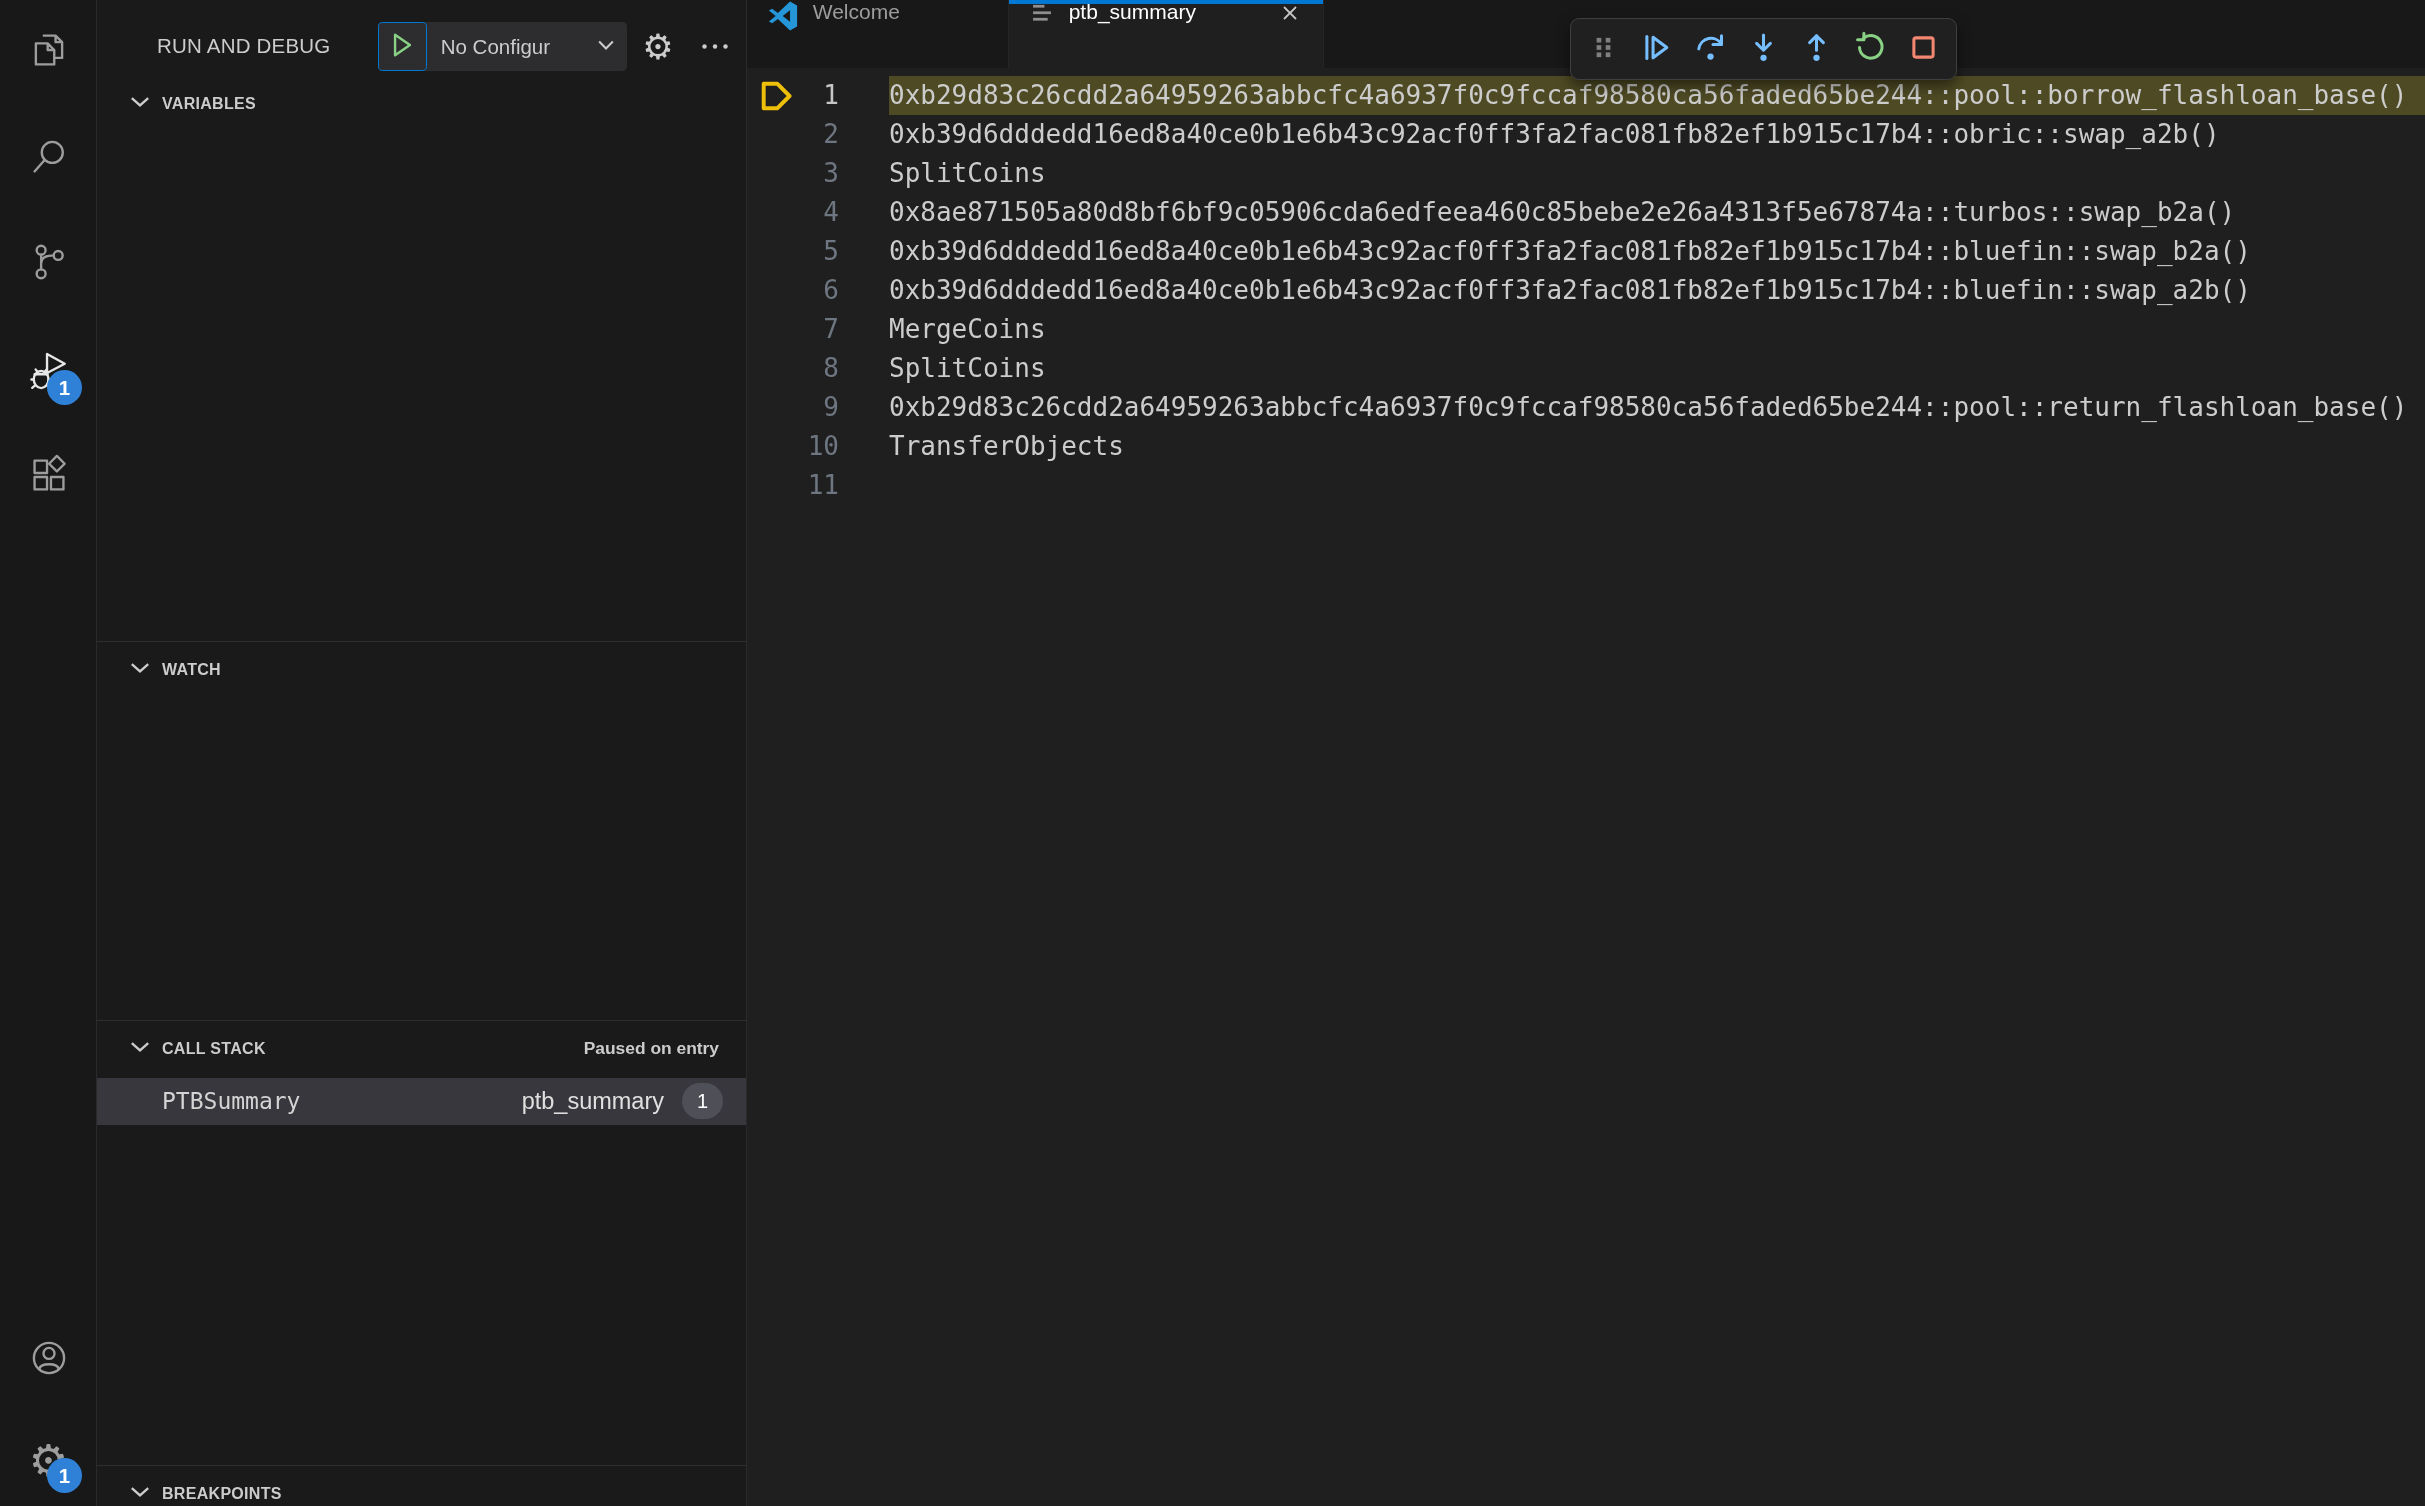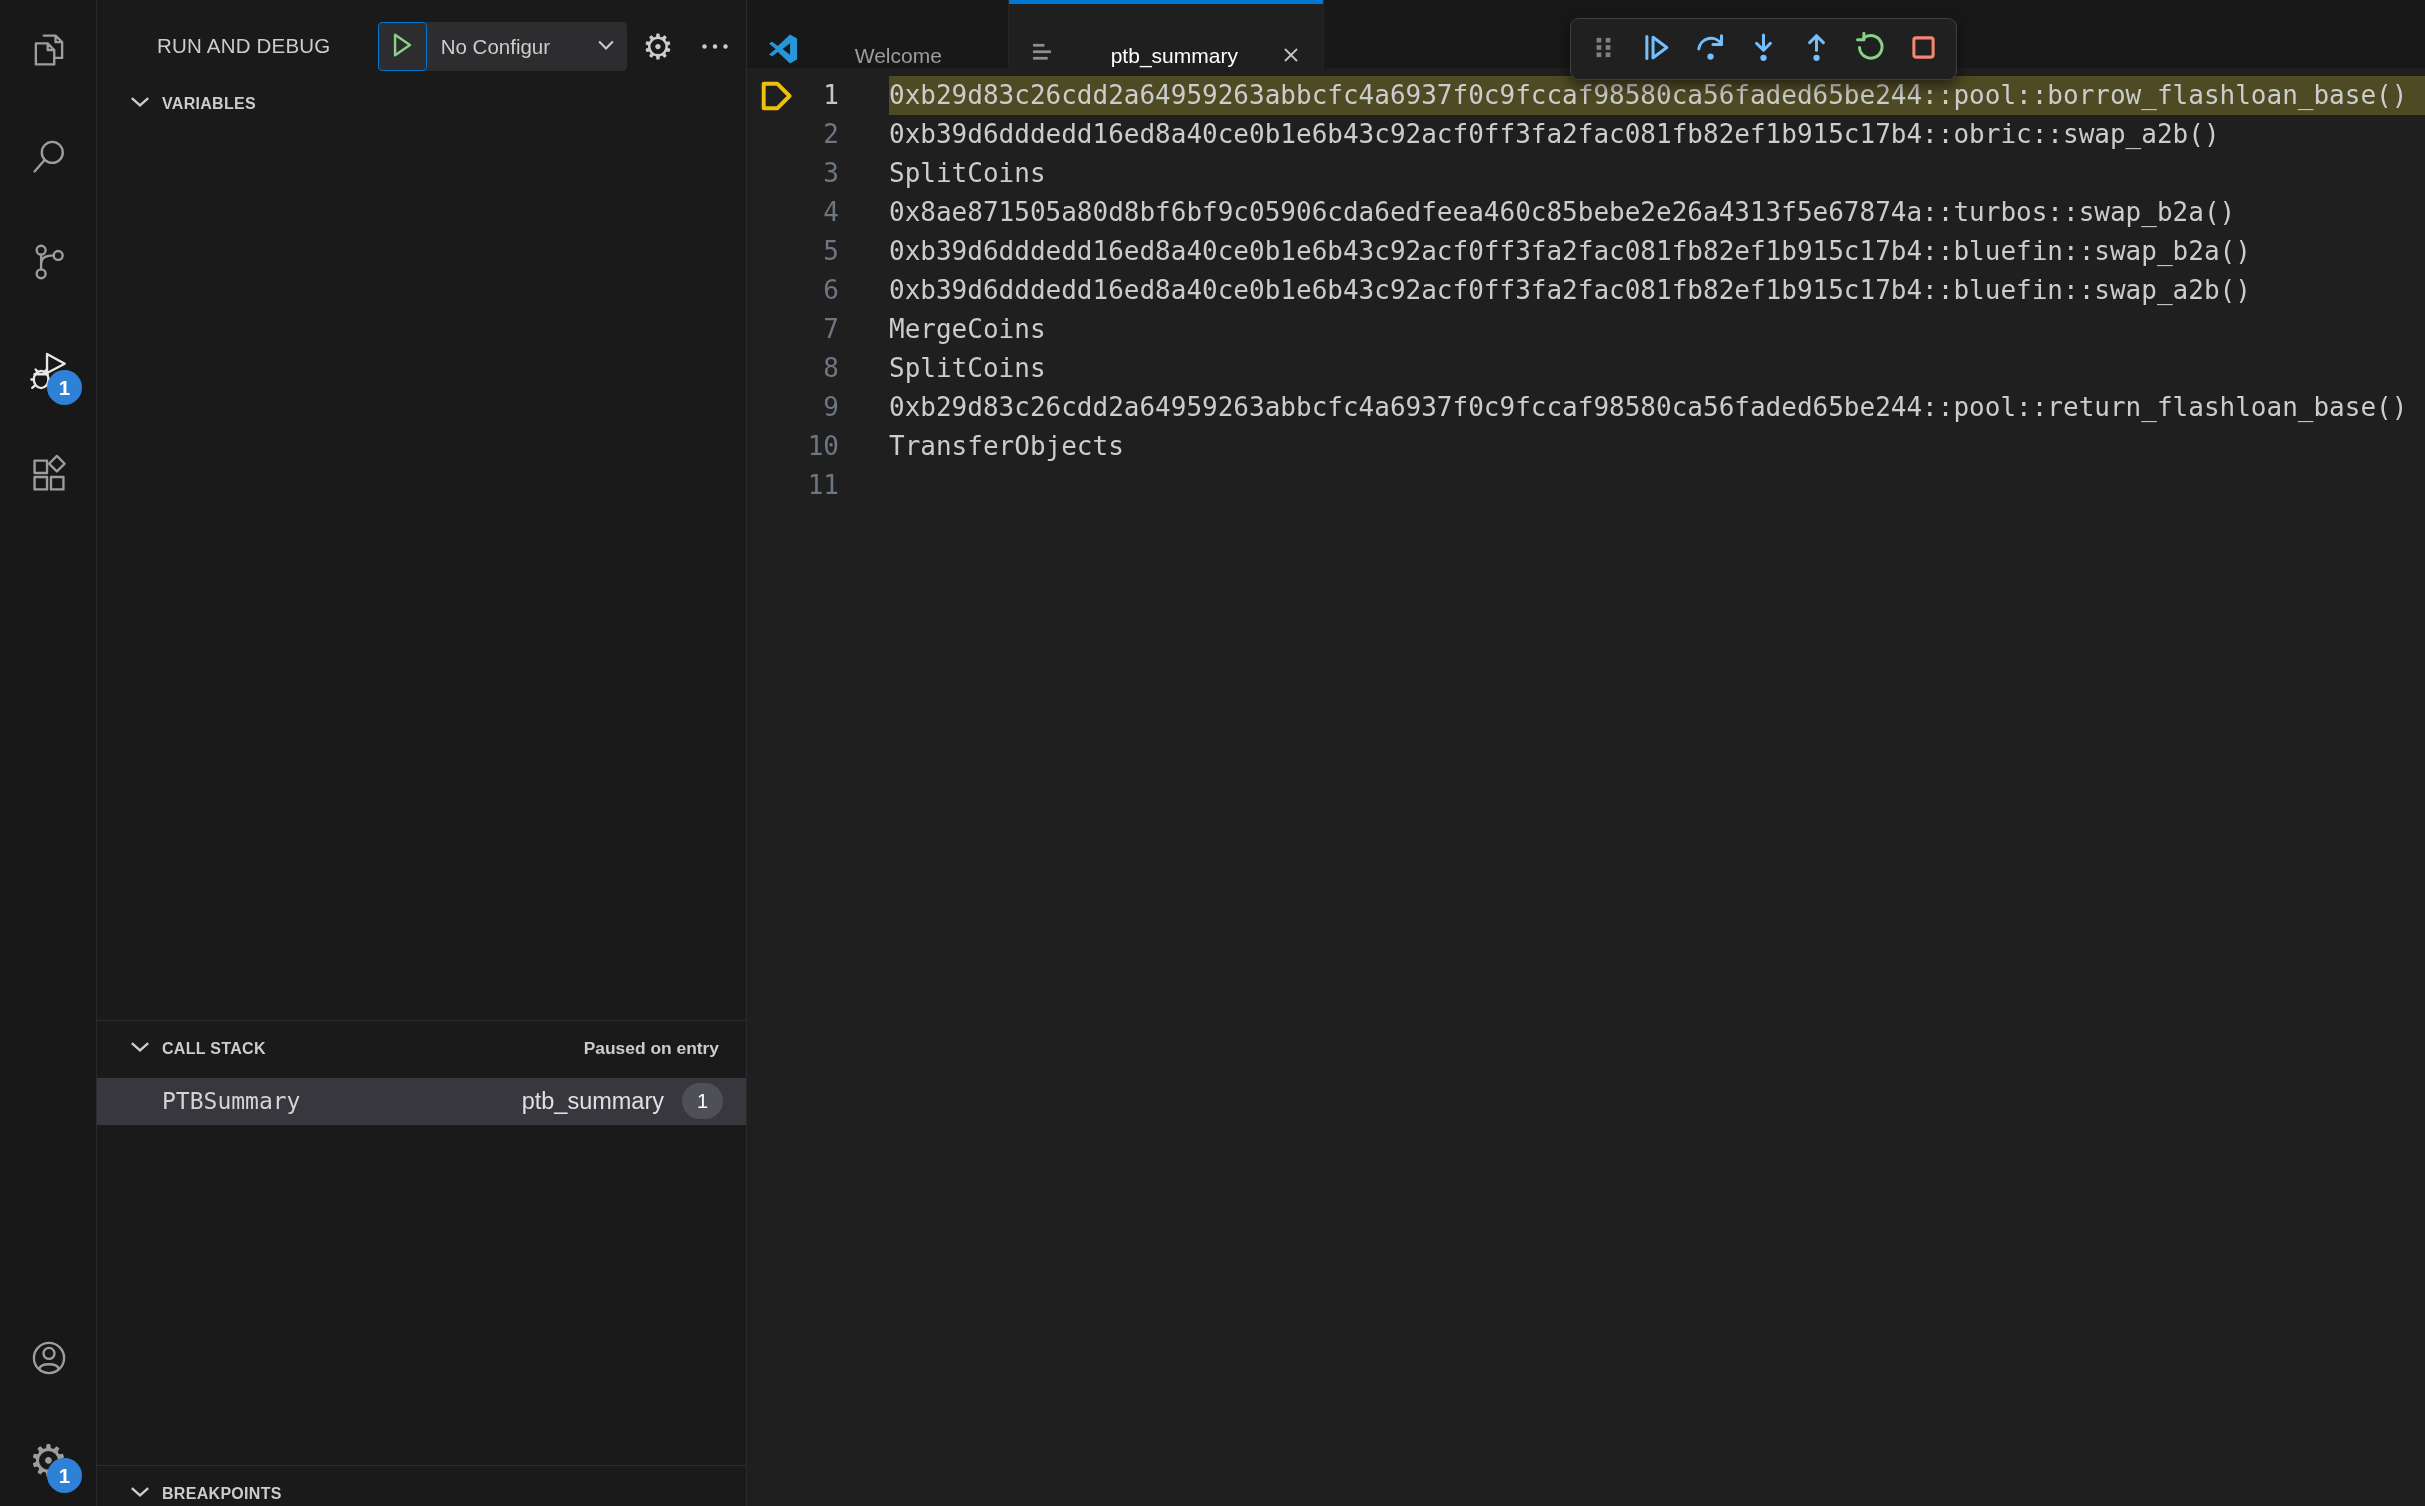--- a/index.html
+++ b/index.html
@@ -48,21 +48,21 @@
   .sec-head svg { width:20px; height:13.7px; stroke:#cccccc; fill:none; stroke-width:2.6; margin-right:12px; flex:0 0 auto; }
   .sec-label { font-size:16px; font-weight:700; color:#cccccc; letter-spacing:0.3px; }
   .sec-status { margin-left:auto; padding-right:27px; font-size:17.4px; font-weight:700; color:#cccccc; }
   .frame-row { height:47px; margin-top:1.5px; background:#37373d; display:flex; align-items:center; cursor:pointer;justify-content:space-between; }
   .frame-name { margin-left:65px; font-family:"DejaVu Sans Mono", monospace; font-size:23px; color:#d4d4d4; }
   .frame-src { margin-left:auto; font-size:23.5px; color:#e0e0e0; }
   .frame-badge { margin:0 23px 0 18px; min-width:41px; height:36px; border-radius:18px; background:#4f4f57; color:#fff; font-size:20px; display:flex; align-items:center; justify-content:center; }
   
   .editor { position:absolute; left:747px; top:0; right:0; bottom:0; background:#1f1f1f; }
   .tabbar { height:68px; background:#181818; display:flex; }
-  .tab { height:68px; display:flex; align-items:flex-end; padding:0 20px; border-right:0.8px solid #252526; position:relative; cursor:pointer;gap:42px; }
+  .tab { height:68px; display:flex; align-items:flex-start; padding:0 20px; border-right:0.8px solid #252526; position:relative; cursor:pointer; }
   .tab.inactive { width:262px; background:#181818; color:#9d9d9d; }
   .tab.active { width:315px; background:#1f1f1f; color:#ffffff; }
   .tab.active::before { content:""; position:absolute; left:0; top:0; width:100%; height:3.8px; background:#0078d4; }
   .tab .tlabel { font-size:21px; margin-left:13.7px; white-space:nowrap; }
   .tab .close { margin-left:auto; width:26px; height:26px; display:flex; align-items:center; justify-content:center; }
   .tab .close svg { width:18px; height:18px; stroke:#c5c5c5; stroke-width:2.4; }
   
   .debug-toolbar {
     position:absolute; left:1570px; top:18px; width:387px; height:62px; z-index:10;
     background:#202020; border:0.8px solid #3f3f3f; border-radius:9px;
@@ -183,20 +183,28 @@
 
     <section class="section sec-variables">
       <div class="sec-head">
         <span><svg viewBox="0 0 22 14">
               <polyline points="2,3 11,11 20,3"></polyline>
             </svg></span>
         <span class="sec-label">VARIABLES</span>
       </div>
     </section>
 
+    <section class="section sec-watch">
+      <div class="sec-head">
+        <span><svg viewBox="0 0 22 14">
+              <polyline points="2,3 11,11 20,3"></polyline>
+            </svg></span>
+        <span class="sec-label">WATCH</span>
+      </div>
+    </section>
 
     <section class="section sec-callstack">
       <div class="sec-head">
         <span><svg viewBox="0 0 22 14">
               <polyline points="2,3 11,11 20,3"></polyline>
             </svg></span>
         <span class="sec-label">CALL STACK</span>
         <span class="sec-status">Paused on entry</span>
       </div>
       <div id="frames">

